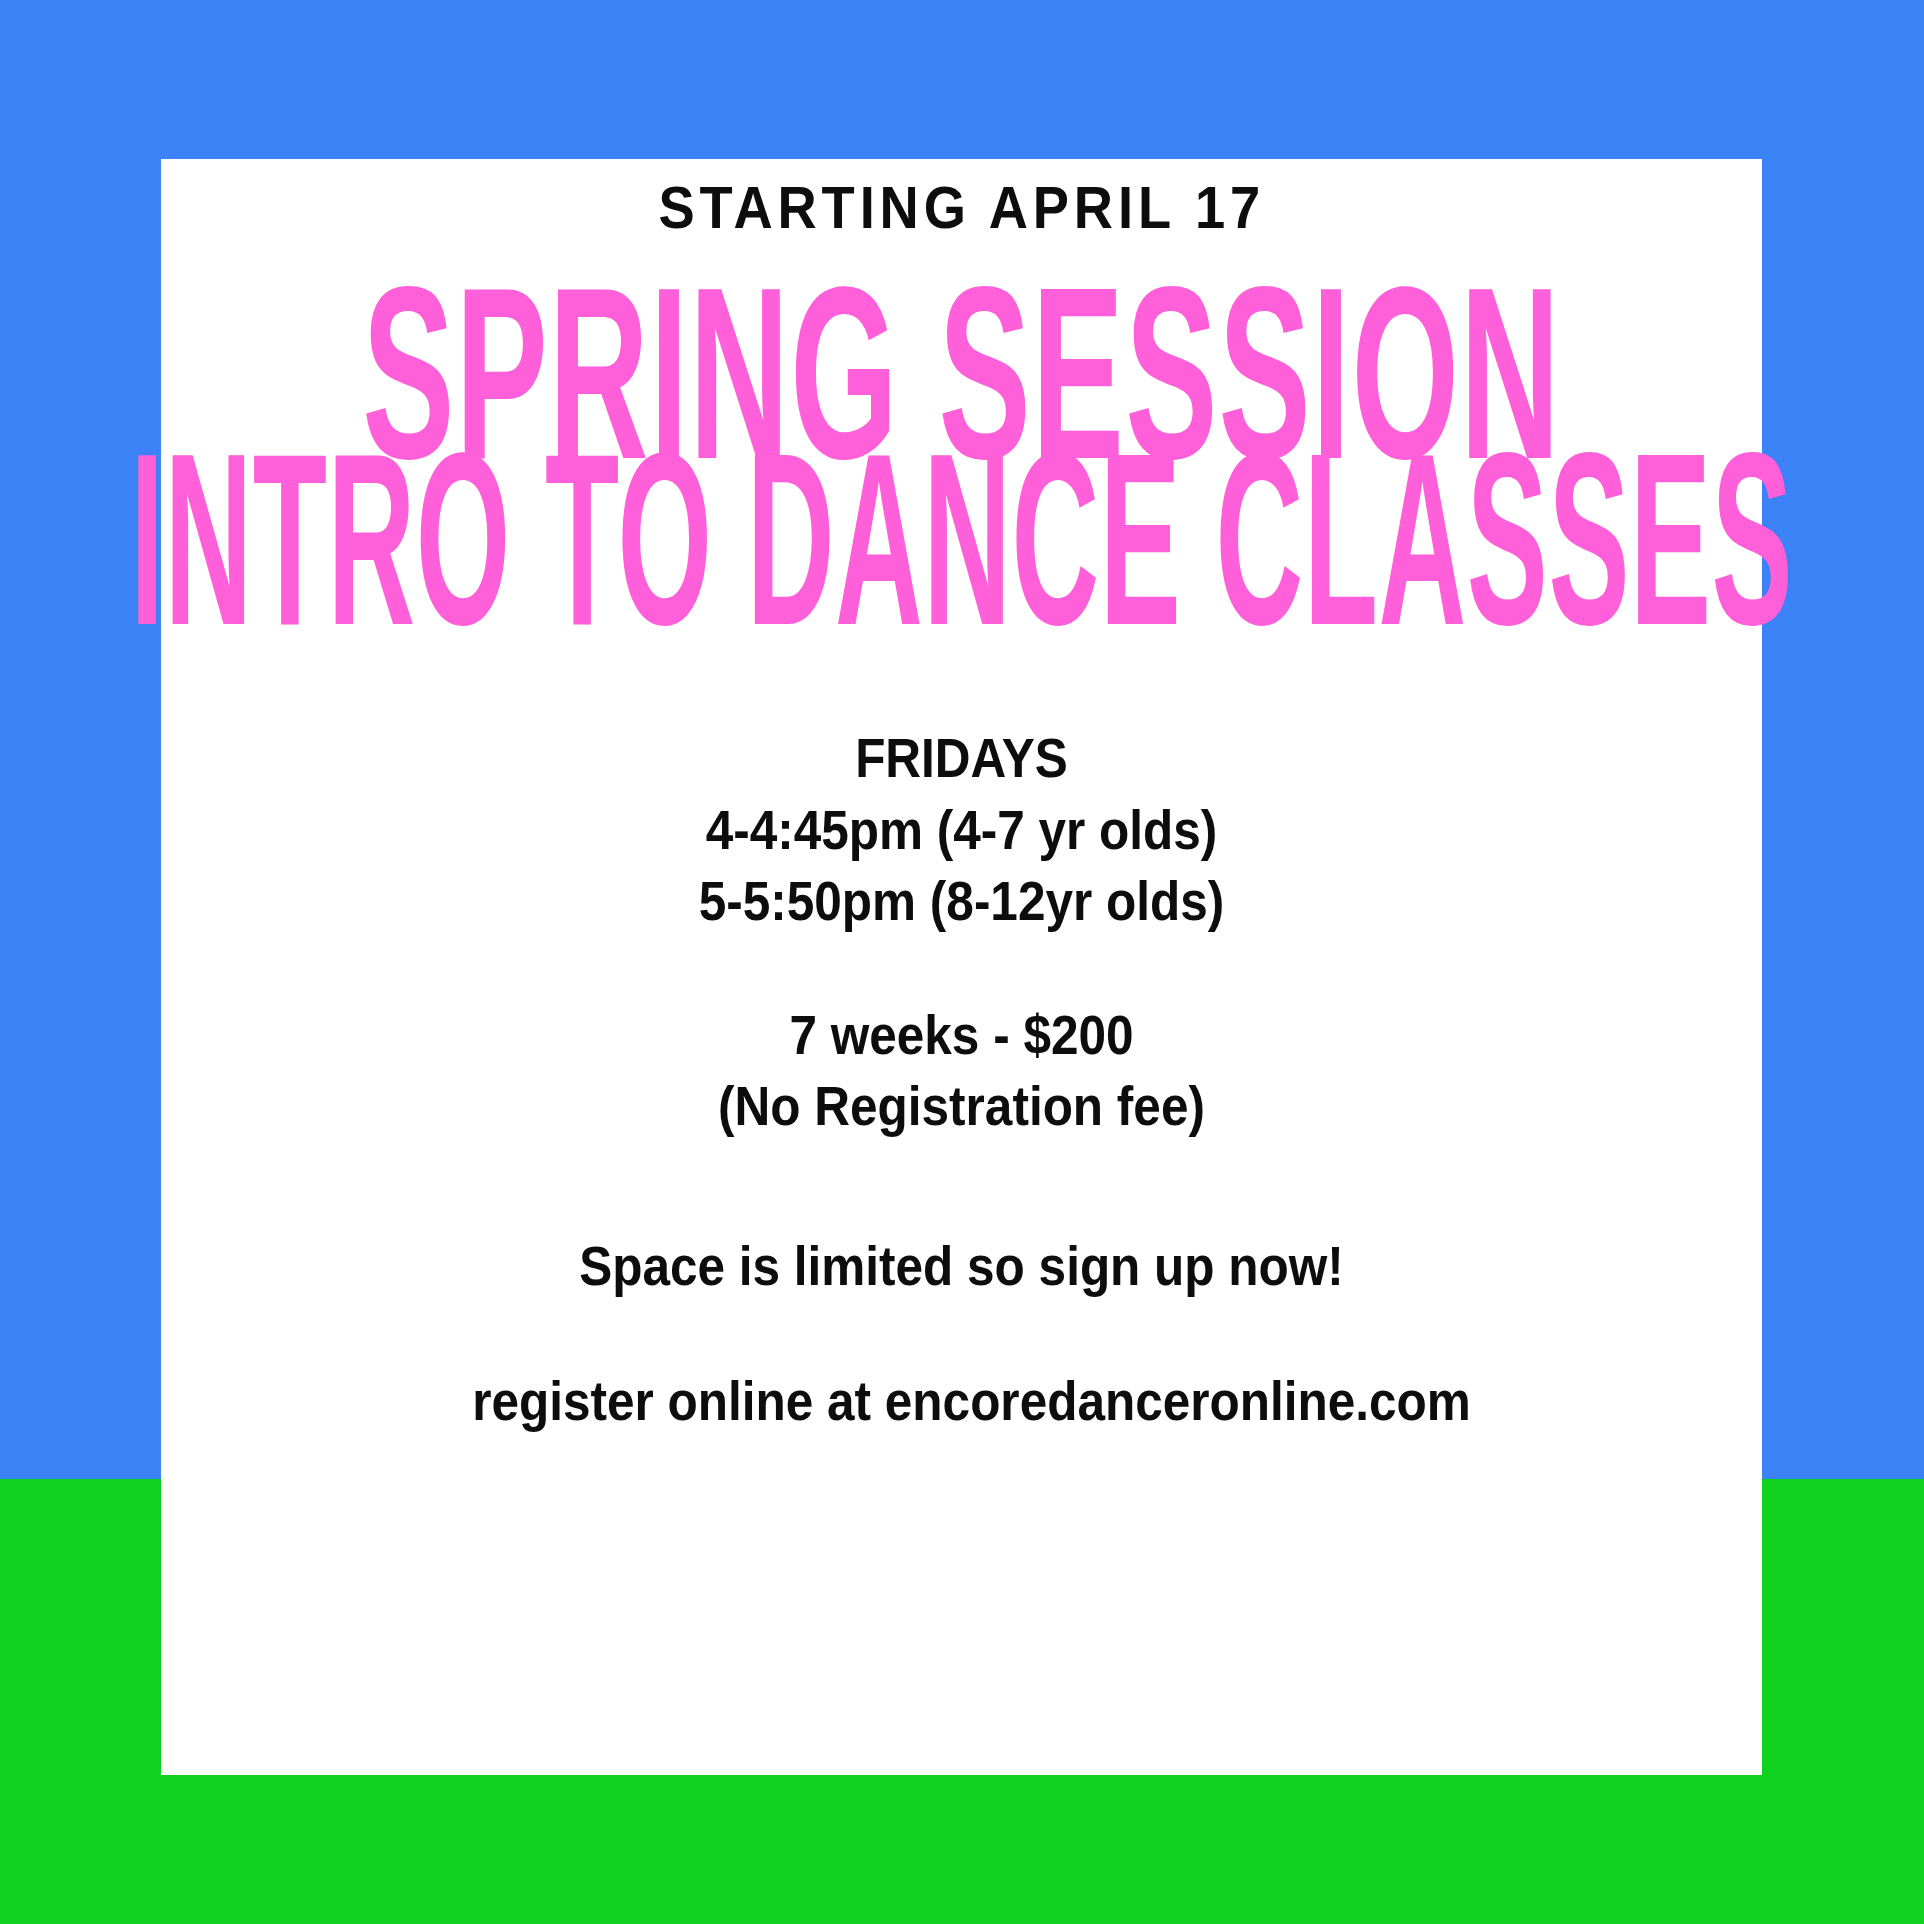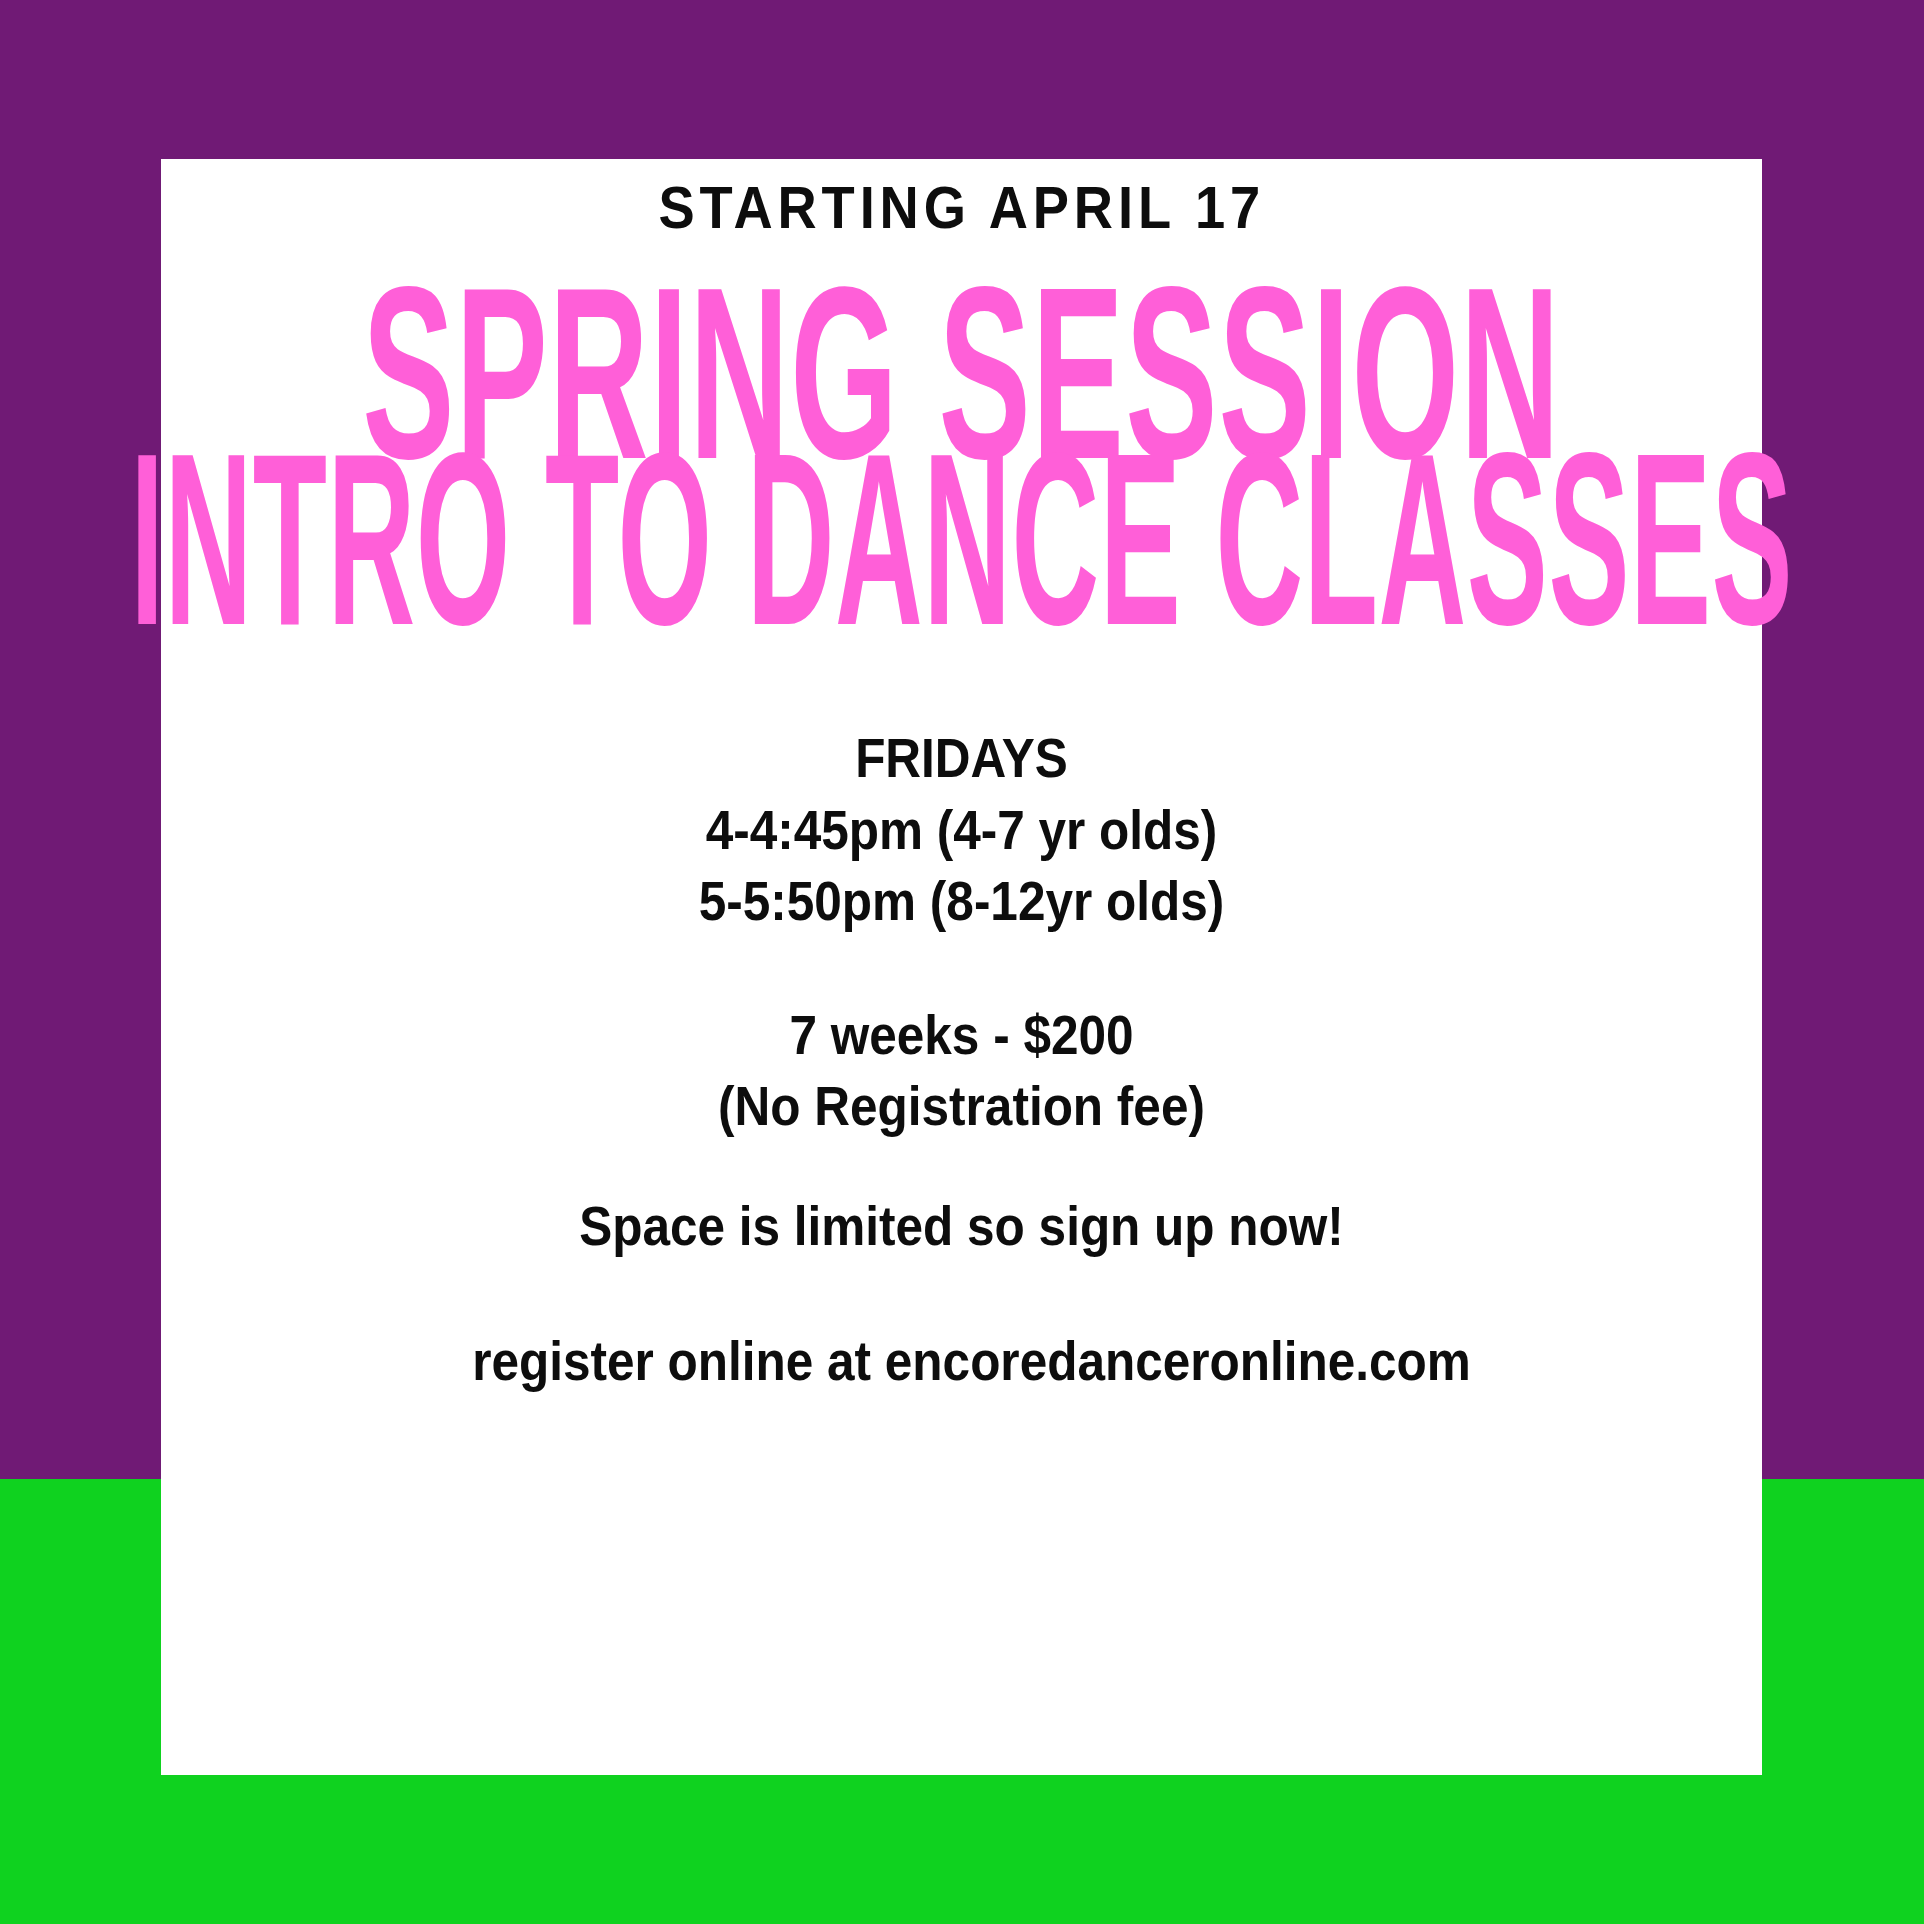--- a/index.html
+++ b/index.html
@@ -11,21 +11,21 @@
     height: 1925px;
     overflow: hidden;
     font-family: "Liberation Sans", sans-serif;
     background: #0FD21F;
   }
 
   .flyer {
     position: relative;
     width: 1925px;
     height: 1479px;
-    background: #701a75;
+    background: #3b82f6;
     box-sizing: border-box;
     text-decoration: underline;
   }
 
   .panel {
     position: absolute;
     left: 161px;
     top: 159px;
     width: 1601px;
     height: 1616px;
@@ -104,21 +104,21 @@
     transform-origin: center center;
   }
 
   .size-schedule { font-size: 55px; }
   .size-price    { font-size: 55px; }
   .size-styles   { font-size: 55px; }
   .size-cta      { font-size: 55px; }
   .size-url      { font-size: 55px; }
 
   .block-schedule { margin-top: 0px;  margin-bottom: 62px; }
-  .block-price    { margin-bottom: 48px; }
+  .block-price    { margin-bottom: 88px; }
   .block-styles   { margin-bottom: 64px; }
   .block-cta      { margin-bottom: 64px; }
   .block-url      { margin-bottom: 0; padding-left: 20px; }
 </style>
 </head>
 <body>
 
 <div class="flyer">
   <div class="panel">
 

